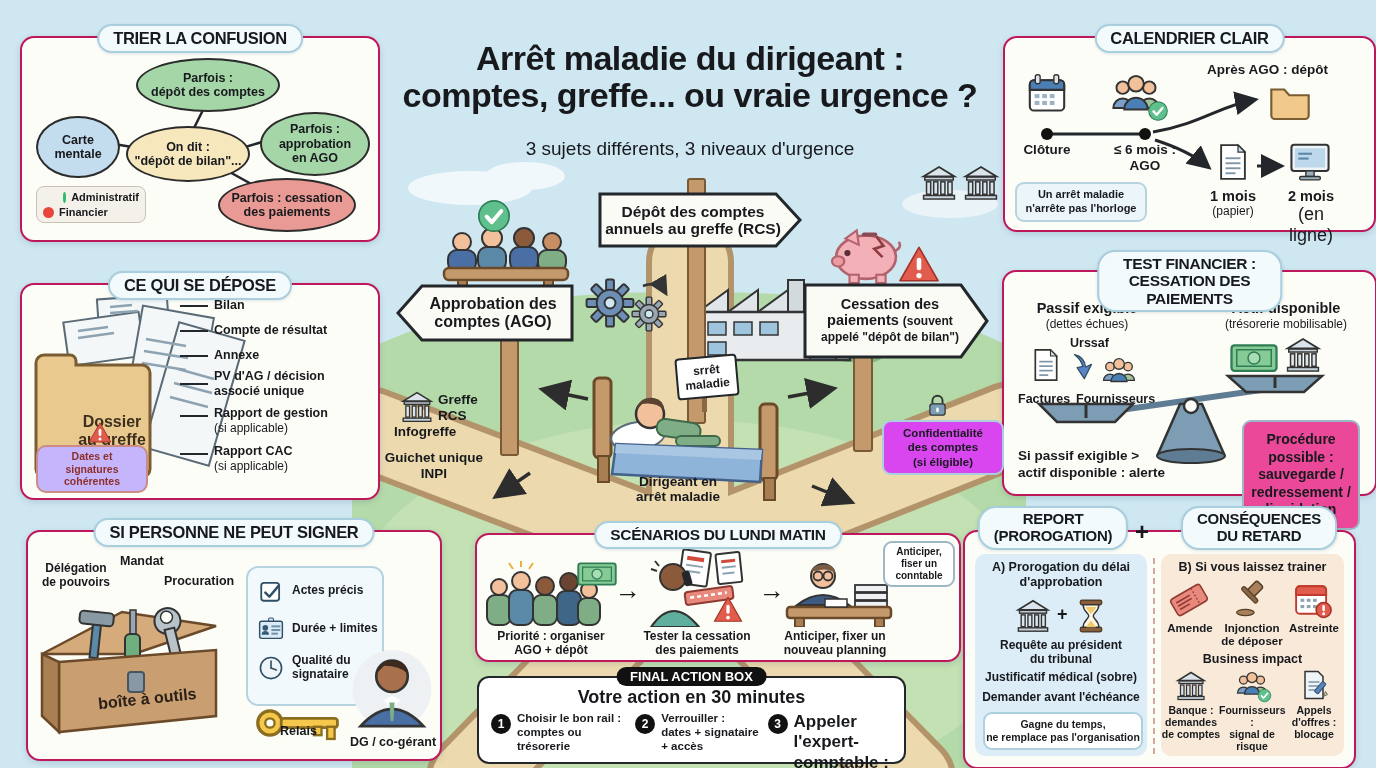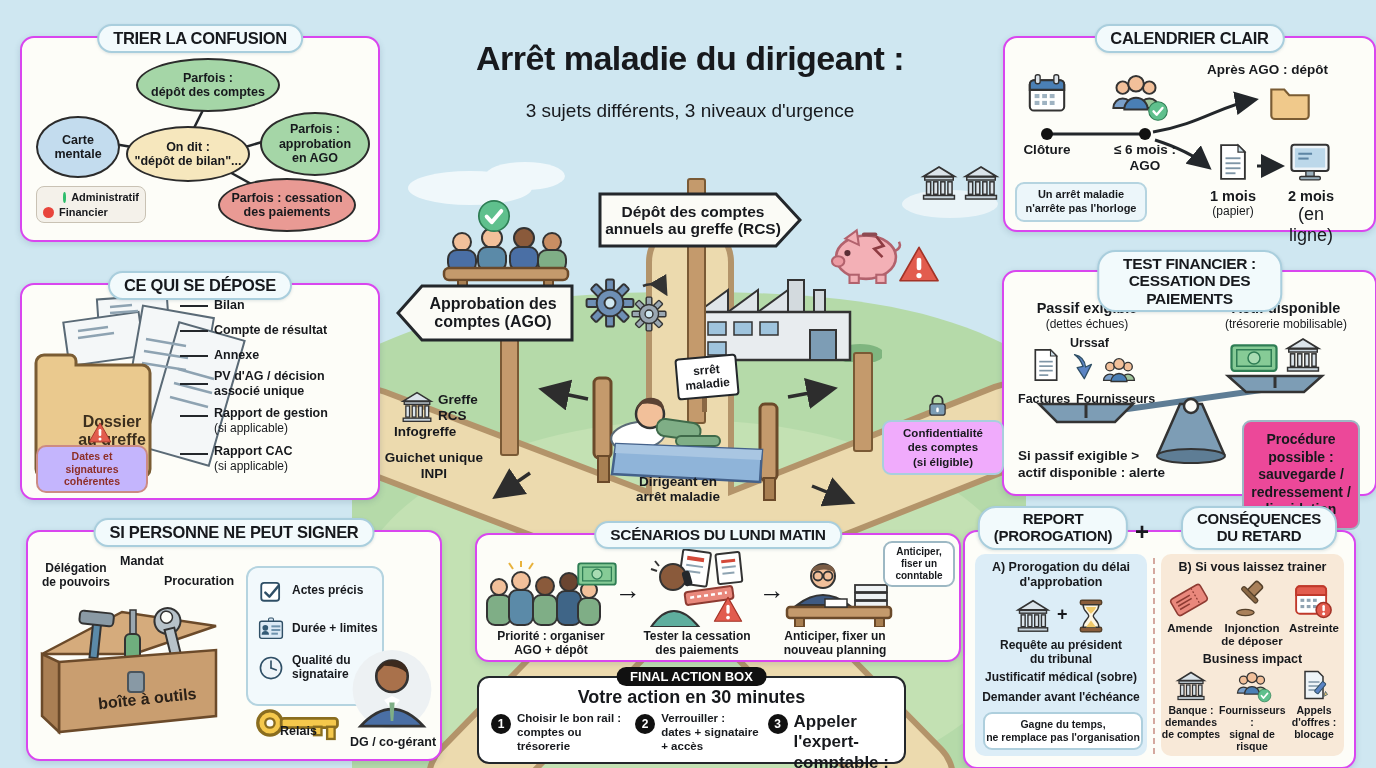--- a/index.html
+++ b/index.html
@@ -2,21 +2,21 @@
 <html><head>
 <meta charset="utf-8">
 <style>
   html,body{margin:0;padding:0;background:#cfe7f1;}
   .stage{position:relative;width:1376px;height:768px;background:#cfe7f1;
          font-family:"Liberation Sans","DejaVu Sans",sans-serif;color:#17191d;overflow:hidden;}
   .abs{position:absolute;}
   .b{font-weight:bold;}
   .pre{white-space:pre-line;}
   .ctr{text-align:center;}
-  .panel{position:absolute;background:#fdfdf8;border:2px solid #d946ef;border-radius:14px;
+  .panel{position:absolute;background:#fdfdf8;border:2px solid #be185d;border-radius:14px;
          box-shadow:0 2px 6px rgba(50,85,105,.18);}
   .pill{position:absolute;left:50%;transform:translateX(-50%);background:#f2fafc;border:2px solid #a9cedd;
         border-radius:18px;padding:3px 14px;font-weight:bold;font-size:16.5px;letter-spacing:-.3px;
         white-space:nowrap;box-shadow:0 1px 3px rgba(50,85,105,.15);z-index:5;}
   .pill.ml{white-space:pre-line;text-align:center;line-height:1.12;}
   .node{position:absolute;border:2px solid #2b2b2b;border-radius:50%;display:flex;align-items:center;
         justify-content:center;text-align:center;font-weight:bold;line-height:1.15;}
   .sign{position:absolute;z-index:4;}
   .sign .txt{position:absolute;inset:0;display:flex;flex-direction:column;align-items:center;
              justify-content:center;font-weight:bold;text-align:center;line-height:1.12;}
@@ -331,20 +331,30 @@
       </svg>
     <div class="txt pre" style="font-size:15.5px;padding-right:14px;">Dépôt des comptes
 annuels au greffe (RCS)</div>
   </div>
   <div class="sign" style="left:396px;top:284px;width:178px;height:58px;">
     <svg width="178" height="58">
         <polygon points="176,2 26,2 2,29 26,56 176,56" fill="#fbfbf6" stroke="#23272b" stroke-width="3"></polygon>
       </svg>
     <div class="txt pre" style="font-size:16px;padding-left:16px;">Approbation des
 comptes (AGO)</div>
+  </div>
+  <div class="sign" style="left:803px;top:283px;width:186px;height:76px;">
+    <svg width="186" height="76">
+        <polygon points="2,2 158,2 184,38 158,74 2,74" fill="#fbfbf6" stroke="#23272b" stroke-width="3"></polygon>
+      </svg>
+    <div class="txt" style="font-size:14.5px;padding:0 18px 0 6px;">
+      <span style="line-height:1.1"><span class="pre">Cessation des
+paiements </span><span class="pre" style="font-size:12px;">(souvent
+appelé "dépôt de bilan")</span></span>
+    </div>
   </div>
 
   <svg class="abs" viewBox="0 0 210 150" style="left:592px;top:352px;width:210px;height:150px;z-index:4">
     <rect x="2" y="26" width="17" height="80" rx="5" fill="#c49a6c" stroke="#6b4a2a" stroke-width="3"></rect>
     <rect x="168" y="52" width="17" height="76" rx="5" fill="#c49a6c" stroke="#6b4a2a" stroke-width="3"></rect>
     <ellipse cx="46" cy="84" rx="27" ry="14" fill="#fff" stroke="#5a6a76" stroke-width="2" transform="rotate(-8 46 84)"></ellipse>
     <circle cx="58" cy="62" r="14" fill="#f2c09a" stroke="#333" stroke-width="2.5"></circle>
     <path d="M44 58 Q48 44 62 46 Q72 48 72 58 Q64 50 50 52 Z" fill="#5b4233"></path>
     <rect x="66" y="66" width="44" height="17" rx="8" fill="#7fae86" stroke="#3f6a4a" stroke-width="2" transform="rotate(8 66 66)"></rect>
     <rect x="84" y="84" width="44" height="10" rx="5" fill="#7fae86" stroke="#3f6a4a" stroke-width="2"></rect>
@@ -366,27 +376,28 @@
     </svg>
   <div class="abs pre b" style="left:438px;top:392px;font-size:13.5px;line-height:1.15;z-index:2;">Greffe
 RCS</div>
   <div class="abs b" style="left:394px;top:424px;font-size:13.5px;z-index:2;">Infogreffe</div>
   <div class="abs ctr pre b" style="left:384px;top:450px;width:100px;font-size:13.5px;line-height:1.2;z-index:2;">Guichet unique
 INPI</div>
 
   <svg class="abs" style="left:924px;top:392px;width:27px;height:27px;z-index:2">
       <use href="#s-lock" width="27" height="27"></use>
     </svg>
-  <div class="abs ctr pre b" style="left:882px;top:420px;width:114px;padding:4px 2px;background:#f0abfc;border:2px solid #a9cedd;border-radius:9px;
+  <div class="abs ctr pre b" style="left:882px;top:420px;width:114px;padding:4px 2px;background:#d946ef;border:2px solid #a9cedd;border-radius:9px;
               font-size:11.5px;line-height:1.25;z-index:2;">Confidentialité
 des comptes
 (si éligible)</div>
 
   <div class="abs ctr" style="left:330px;top:40px;width:720px;z-index:2">
     <div class="b" style="font-size:34px;letter-spacing:-.5px;line-height:1.1;">Arrêt maladie du dirigeant :</div>
+    <div class="b" style="font-size:34px;letter-spacing:-.5px;line-height:1.1;">comptes, greffe... ou vraie urgence ?</div>
     <div style="font-size:19px;margin-top:23px;">3 sujets différents, 3 niveaux d'urgence</div>
   </div>
 
   <div class="panel" style="left:20px;top:36px;width:356px;height:202px;">
     <div class="pill" style="top:-14px;">TRIER LA CONFUSION</div>
     <svg class="abs" width="356" height="202" style="left:0;top:0">
       <g stroke="#23272b" stroke-width="2.5">
         <line x1="92" y1="106" x2="116" y2="110"></line>
         <line x1="182" y1="70" x2="172" y2="90"></line>
         <line x1="240" y1="104" x2="220" y2="110"></line>

